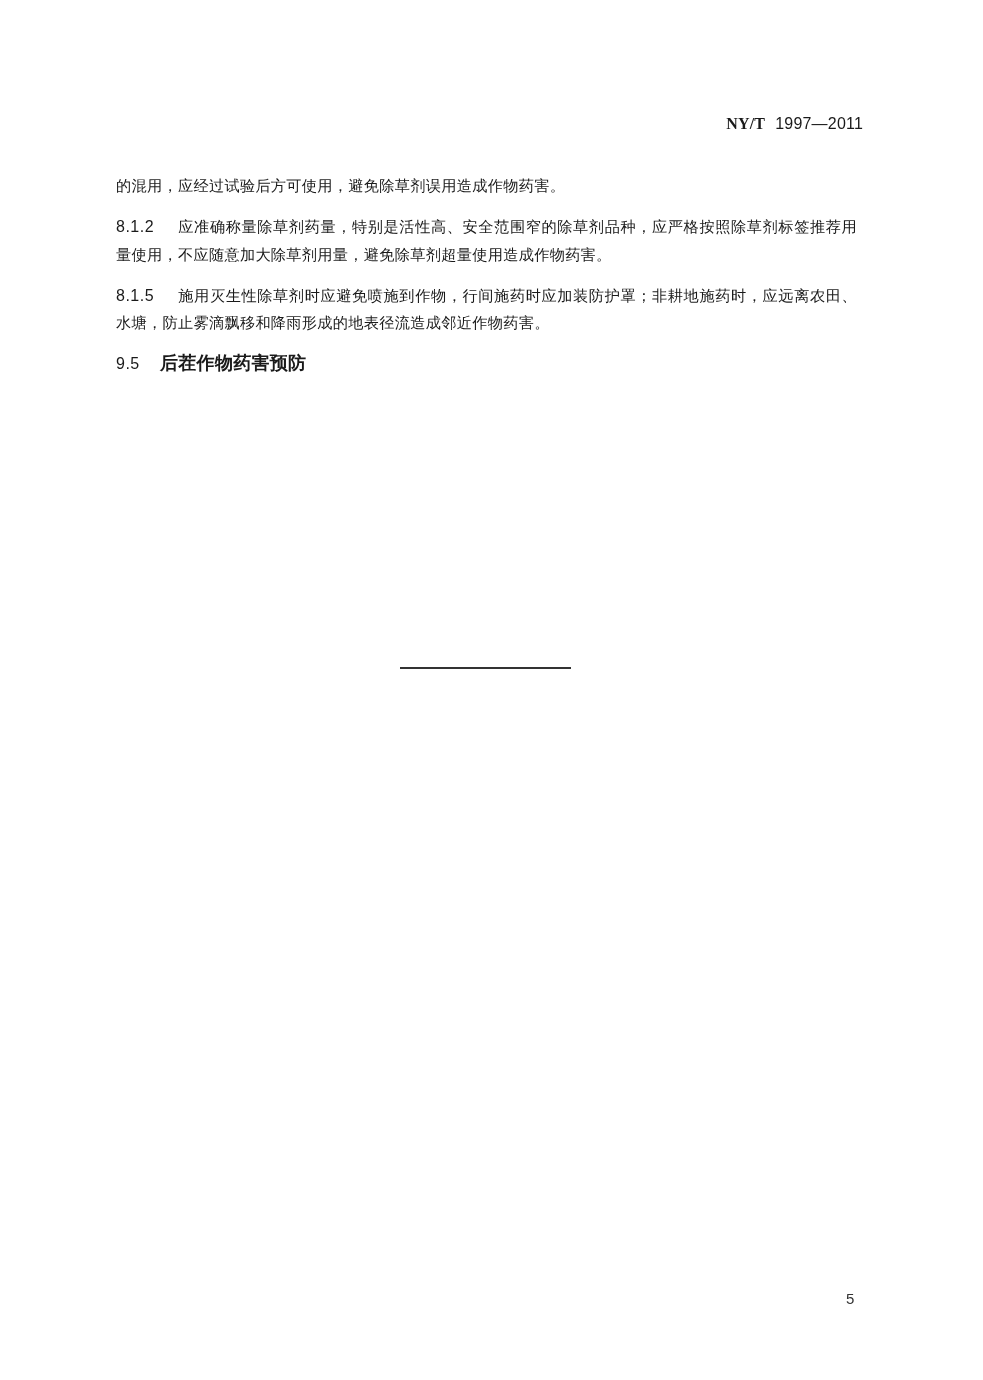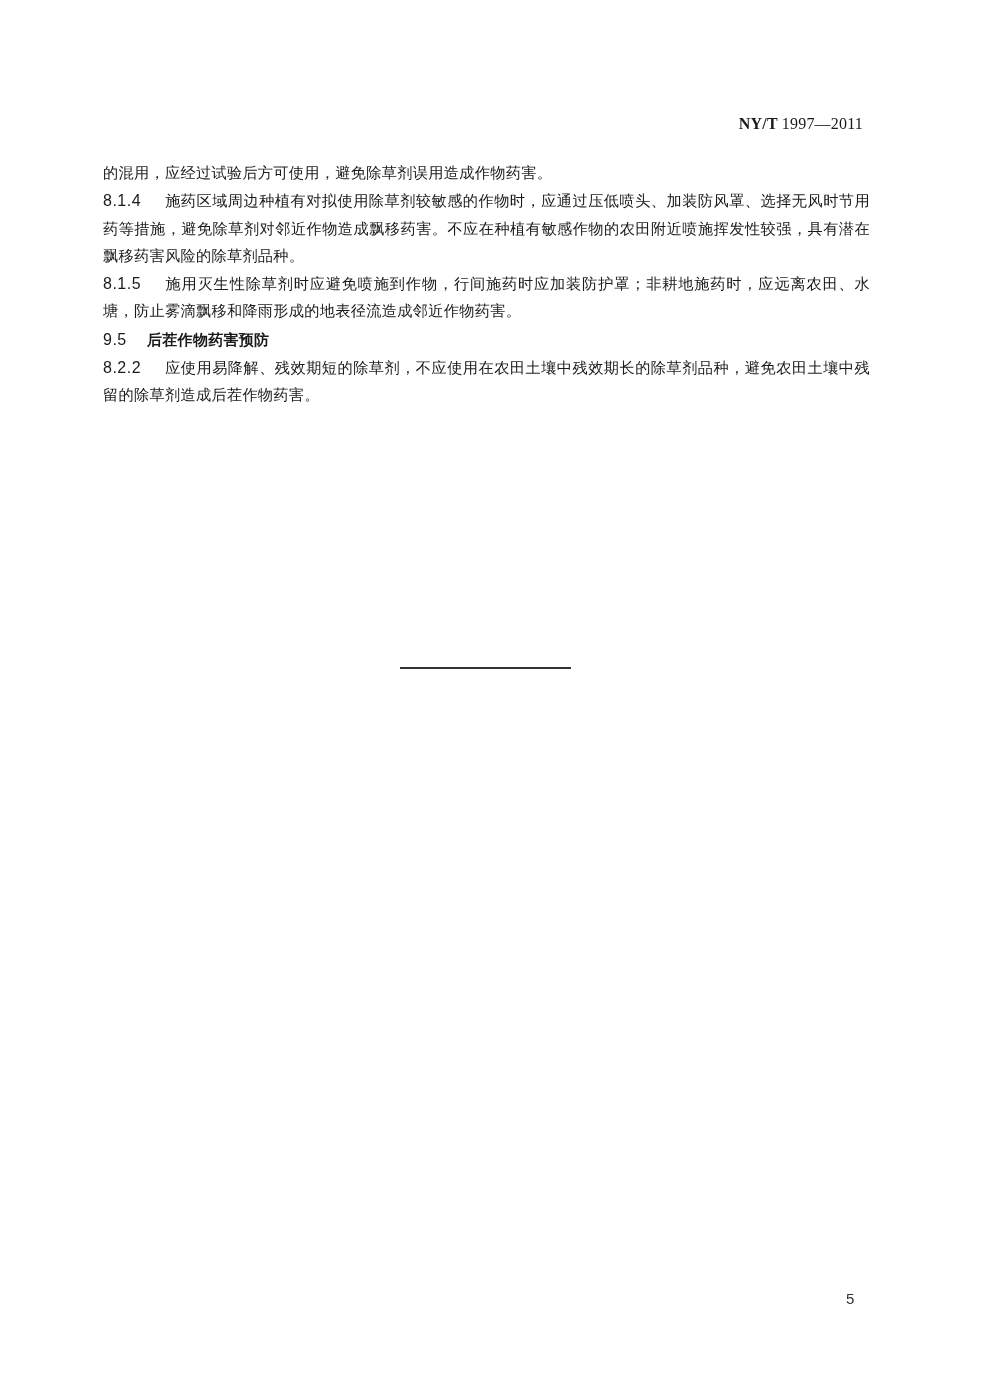--- a/index.html
+++ b/index.html
@@ -21,49 +21,49 @@
       right: 120px;
       font-size: 16px;
       font-weight: bold;
       letter-spacing: 0.2px;
     }
     .page-header .code {
       font-family: "Liberation Serif", serif;
       font-weight: bold;
     }
     .page-header .num {
-      font-family: Liberation Serif, serif;
+      font-family: Liberation Sans, sans-serif;
       font-weight: normal;
-      margin-left: 4px;
+      margin-left: 10px;
     }
     .content {
       position: absolute;
       left: 103px;
       top: 160px;
       width: 767px;
     }
     .para {
       font-size: 15.2px;
       line-height: 27.3px;
       text-align: justify;
       text-align-last: left;
       letter-spacing: 0.3px;
-      margin: 0;
+      margin: 13px;
     }
     .clause-no {
       font-family: "Liberation Sans", sans-serif;
       font-size: 16px;
       display: inline-block;
       width: 62px;
       letter-spacing: 0.5px;
     }
     .section-title {
       font-family: Liberation Sans, sans-serif;
       font-weight: bold;
-      font-size: 15px;
+      font-size: 18px;
     }
     .end-rule {
       position: absolute;
       left: 400px;
       top: 667px;
       width: 171px;
       height: 0;
       border-top: 2px solid #333333;
     }
     .page-number {
@@ -80,28 +80,25 @@
 
 <div class="page-header">
   <span class="code">NY/T</span><span class="num">1997—2011</span>
 </div>
 
 <div class="content">
   <p class="para">
     <span>的混用，应经过试验后方可使用，避免除草剂误用造成作物药害。</span>
   </p>
   <p class="para">
-    <span class="clause-no">8.1.4</span><span>施药区域周边种植有对拟使用除草剂较敏感的作物时，应通过压低喷头、加装防风罩、选择无风时节用药等措施，避免除草剂对邻近作物造成飘移药害。不应在种植有敏感作物的农田附近喷施挥发性较强，具有潜在飘移药害风险的除草剂品种。</span>
+    <span class="clause-no">8.1.2</span><span>应准确称量除草剂药量，特别是活性高、安全范围窄的除草剂品种，应严格按照除草剂标签推荐用量使用，不应随意加大除草剂用量，避免除草剂超量使用造成作物药害。</span>
   </p>
   <p class="para">
     <span class="clause-no">8.1.5</span><span>施用灭生性除草剂时应避免喷施到作物，行间施药时应加装防护罩；非耕地施药时，应远离农田、水塘，防止雾滴飘移和降雨形成的地表径流造成邻近作物药害。</span>
   </p>
   <p class="para">
     <span class="clause-no" style="width:44px">9.5</span><span class="section-title">后茬作物药害预防</span>
-  </p>
-  <p class="para">
-    <span class="clause-no">8.2.2</span><span>应使用易降解、残效期短的除草剂，不应使用在农田土壤中残效期长的除草剂品种，避免农田土壤中残留的除草剂造成后茬作物药害。</span>
   </p>
 </div>
 
 <div class="end-rule"></div>
 
 <div class="page-number">5</div>
 
 </body></html>

